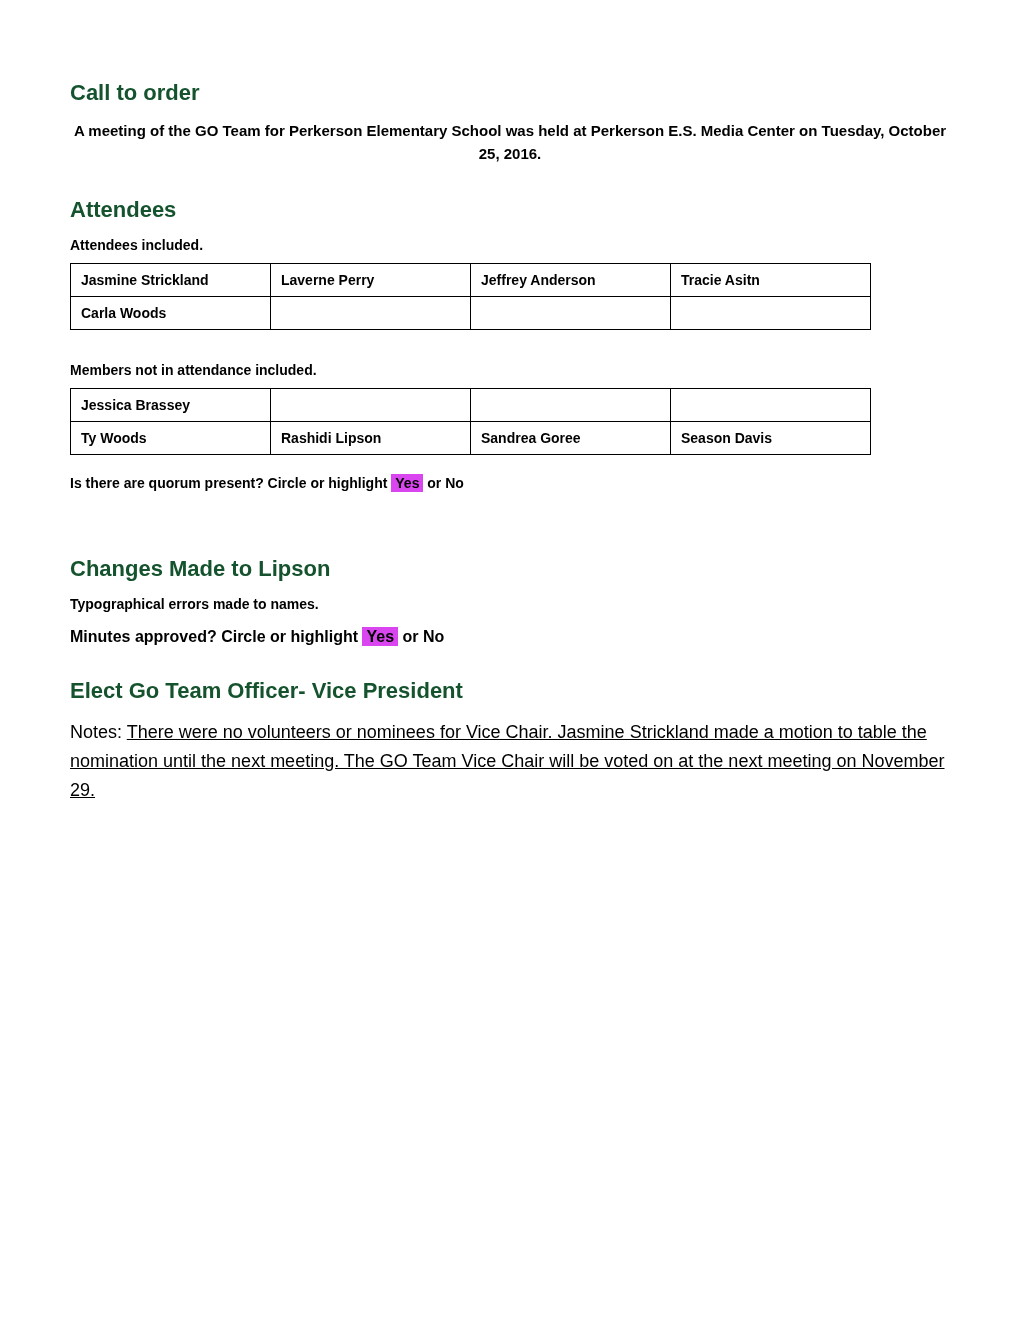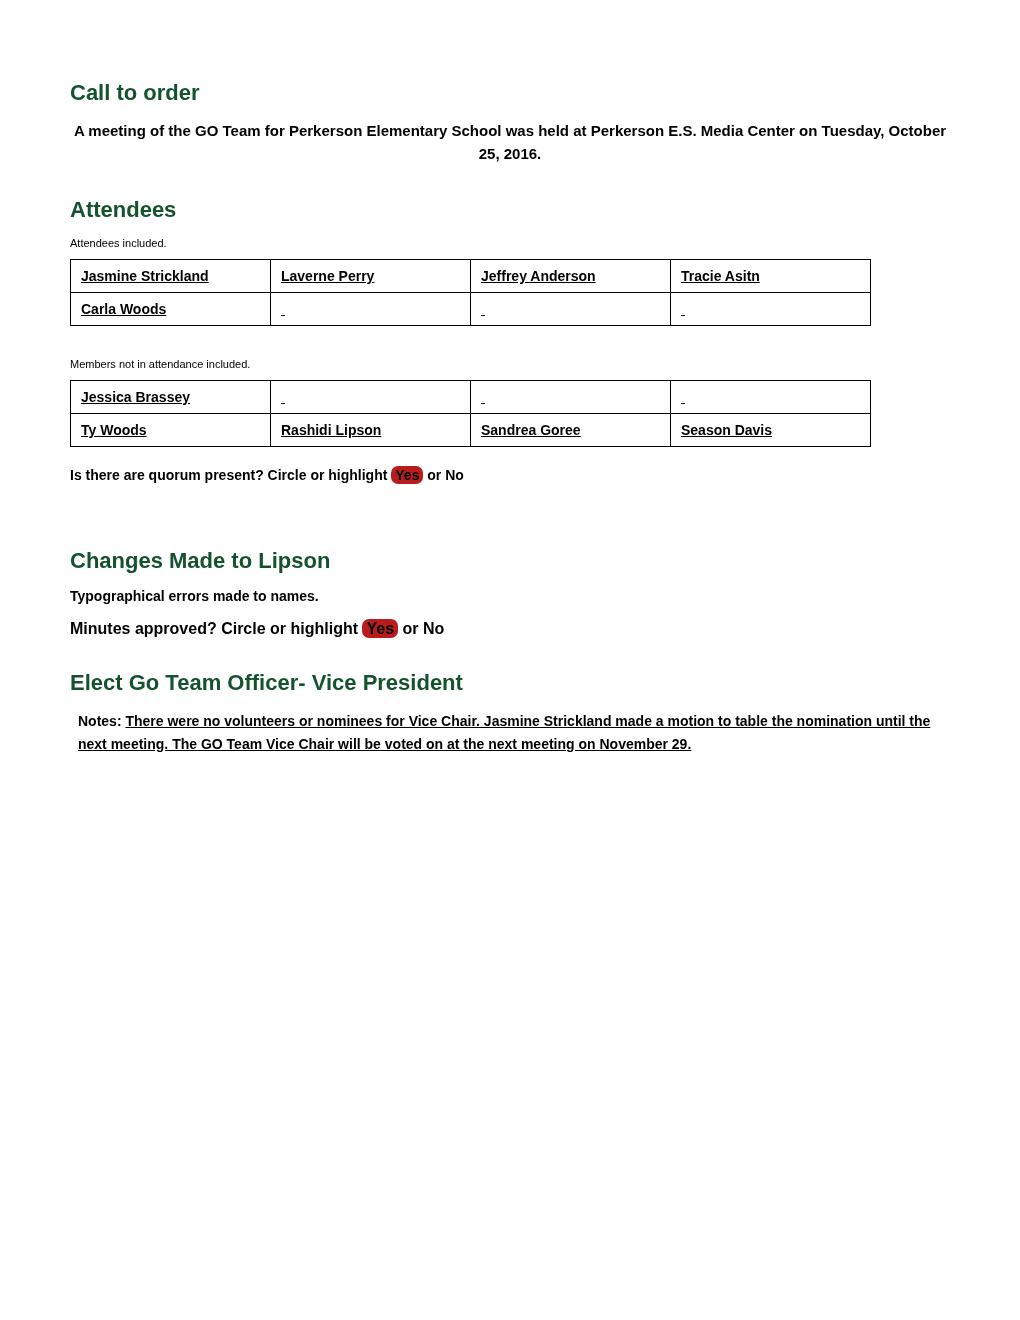--- a/index.html
+++ b/index.html
@@ -31,62 +31,59 @@
 
     .intro-text {
       font-weight: bold;
       font-size: 15px;
       line-height: 1.5;
       margin-bottom: 18px;
       text-align: center;
     }
 
     .sub-label {
-      font-weight: normal;
-      font-size: 11px;
+      font-weight: bold;
+      font-size: 14px;
       margin-bottom: 10px;
     }
 
     table {
       border-collapse: collapse;
       width: 676px;
       margin-bottom: 16px;
-      text-decoration: underline;
     }
 
     table td {
       border: 1px solid #000;
       padding: 8px 10px;
       font-size: 14px;
       font-weight: bold;
       min-width: 200px;
       vertical-align: top;
       min-height: 40px;
     }
 
     .quorum-line {
       font-weight: bold;
       font-size: 14px;
       margin-top: 10px;
       line-height: 1.8;
     }
 
     .yes-highlight {
-      background-color: #b91c1c;
+      background-color: #d946ef;
       font-weight: bold;
       padding: 1px 4px;
-      border-radius: 7px;
     }
 
     .notes-text {
-      font-weight: bold;
-      font-size: 14px;
+      font-weight: normal;
+      font-size: 18px;
       line-height: 1.6;
       margin-bottom: 10px;
-      margin-left: 8px;
     }
 
     .notes-underline {
       text-decoration: underline;
     }
 
     .typo-text {
       font-weight: bold;
       font-size: 14px;
       margin-bottom: 16px;

